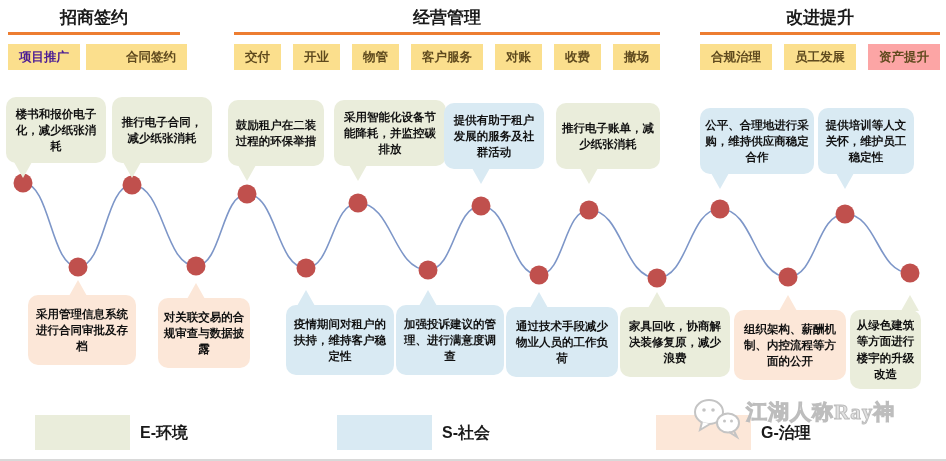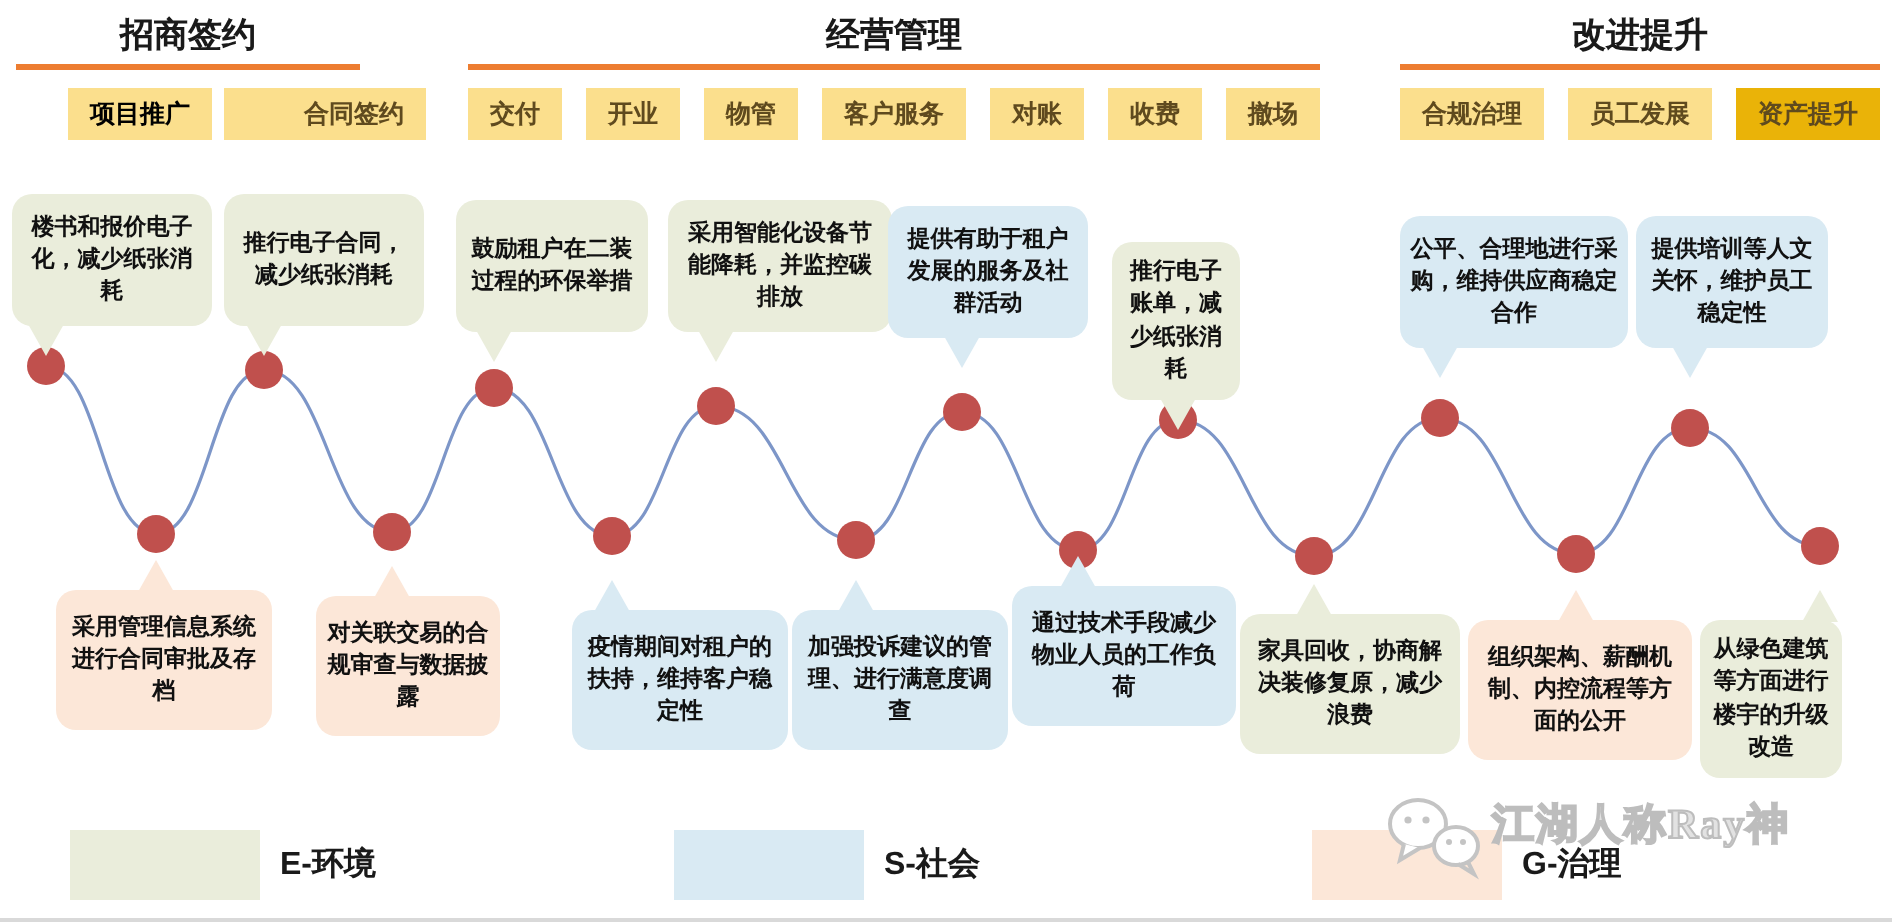--- a/index.html
+++ b/index.html
@@ -30,21 +30,21 @@
 </style>
 </head>
 <body>
 
 <div id="canvas">
   <div id="phases">
       <div class="phase" style="left: 8px; width: 172px;">
         <div class="phase-title">招商签约</div>
         <div class="phase-underline" style="background: rgb(237, 125, 49);"></div>
         <div class="tabs">
-          <span class="tab" style="background: rgb(251, 223, 141); color: #000000; margin-left: 26px;">项目推广</span>
+          <span class="tab" style="background: rgb(251, 223, 141); color: #4c1d95;">项目推广</span>
           <span class="tab" style="background: rgb(251, 223, 141); color: rgb(95, 74, 30); padding-left: 40px;">合同签约</span>
         </div>
       </div>
       <div class="phase" style="left: 234px; width: 426px;">
         <div class="phase-title">经营管理</div>
         <div class="phase-underline" style="background: rgb(237, 125, 49);"></div>
         <div class="tabs">
           <span class="tab" style="background: rgb(251, 223, 141); color: rgb(95, 74, 30);">交付</span>
           <span class="tab" style="background: rgb(251, 223, 141); color: rgb(95, 74, 30);">开业</span>
           <span class="tab" style="background: rgb(251, 223, 141); color: rgb(95, 74, 30);">物管</span>
@@ -53,21 +53,21 @@
           <span class="tab" style="background: rgb(251, 223, 141); color: rgb(95, 74, 30);">收费</span>
           <span class="tab" style="background: rgb(251, 223, 141); color: rgb(95, 74, 30);">撤场</span>
         </div>
       </div>
       <div class="phase" style="left: 700px; width: 240px;">
         <div class="phase-title">改进提升</div>
         <div class="phase-underline" style="background: rgb(237, 125, 49);"></div>
         <div class="tabs">
           <span class="tab" style="background: rgb(251, 223, 141); color: rgb(95, 74, 30);">合规治理</span>
           <span class="tab" style="background: rgb(251, 223, 141); color: rgb(95, 74, 30);">员工发展</span>
-          <span class="tab" style="background: #eab308; color: rgb(95, 74, 30); text-align: right;">资产提升</span>
+          <span class="tab" style="background: #fca5a5; color: rgb(95, 74, 30); text-align: right;">资产提升</span>
         </div>
       </div>
     </div>
   <svg id="wave" width="946" height="461" viewBox="0 0 946 461">
       <path d="M 23 183 C 50.5 183 50.5 267 78 267 C 105 267 105 185 132 185 C 164 185 164 266 196 266 C 221.5 266 221.5 194 247 194 C 276.5 194 276.5 268 306 268 C 332 268 332 203 358 203 C 393 203 393 270 428 270 C 454.5 270 454.5 206 481 206 C 510 206 510 275 539 275 C 564 275 564 210 589 210 C 623 210 623 278 657 278 C 688.5 278 688.5 209 720 209 C 754 209 754 277 788 277 C 816.5 277 816.5 214 845 214 C 877.5 214 877.5 273 910 273" fill="none" stroke="#7D96C8" stroke-width="1.6"></path>
       <circle cx="23" cy="183" r="9.5" fill="#C0504D"></circle>
       <circle cx="78" cy="267" r="9.5" fill="#C0504D"></circle>
       <circle cx="132" cy="185" r="9.5" fill="#C0504D"></circle>
       <circle cx="196" cy="266" r="9.5" fill="#C0504D"></circle>
       <circle cx="247" cy="194" r="9.5" fill="#C0504D"></circle>
@@ -97,21 +97,21 @@
         <span class="tail" style="left: 10px; border-top-color: rgb(234, 237, 219);"></span>
       </div>
       <div class="callout top" style="left: 334px; top: 100px; width: 112px; background: rgb(234, 237, 219);">
         <span>采用智能化设备节能降耗，并监控碳排放</span>
         <span class="tail" style="left: 15px; border-top-color: rgb(234, 237, 219);"></span>
       </div>
       <div class="callout top" style="left: 444px; top: 103px; width: 100px; background: rgb(217, 234, 243);">
         <span>提供有助于租户发展的服务及社群活动</span>
         <span class="tail" style="left: 28px; border-top-color: rgb(217, 234, 243);"></span>
       </div>
-      <div class="callout top" style="left: 556px; top: 121px; width: 64px; background: rgb(234, 237, 219);">
+      <div class="callout top" style="left: 556px; top: 103px; width: 104px; background: rgb(234, 237, 219);">
         <span>推行电子账单，减少纸张消耗</span>
         <span class="tail" style="left: 24px; border-top-color: rgb(234, 237, 219);"></span>
       </div>
       <div class="callout top" style="left: 700px; top: 108px; width: 114px; background: rgb(217, 234, 243);">
         <span>公平、合理地进行采购，维持供应商稳定合作</span>
         <span class="tail" style="left: 11px; border-top-color: rgb(217, 234, 243);"></span>
       </div>
       <div class="callout top" style="left: 818px; top: 108px; width: 96px; background: rgb(217, 234, 243); justify-content: center;">
         <span>提供培训等人文关怀，维护员工稳定性</span>
         <span class="tail" style="left: 18px; border-top-color: rgb(217, 234, 243);"></span>
@@ -125,21 +125,21 @@
         <span class="tail" style="left: 29px; border-bottom-color: rgb(252, 231, 216);"></span>
       </div>
       <div class="callout bottom" style="left: 286px; top: 305px; width: 108px; background: rgb(217, 234, 243);">
         <span>疫情期间对租户的扶持，维持客户稳定性</span>
         <span class="tail" style="left: 11px; border-bottom-color: rgb(217, 234, 243);"></span>
       </div>
       <div class="callout bottom" style="left: 396px; top: 305px; width: 108px; background: rgb(217, 234, 243);">
         <span>加强投诉建议的管理、进行满意度调查</span>
         <span class="tail" style="left: 23px; border-bottom-color: rgb(217, 234, 243);"></span>
       </div>
-      <div class="callout bottom" style="left: 506px; top: 293px; width: 112px; background: rgb(217, 234, 243);">
+      <div class="callout bottom" style="left: 506px; top: 307px; width: 112px; background: rgb(217, 234, 243);">
         <span>通过技术手段减少物业人员的工作负荷</span>
         <span class="tail" style="left: 24px; border-bottom-color: rgb(217, 234, 243);"></span>
       </div>
       <div class="callout bottom" style="left: 620px; top: 307px; width: 110px; background: rgb(234, 237, 219);">
         <span>家具回收，协商解决装修复原，减少浪费</span>
         <span class="tail" style="left: 28px; border-bottom-color: rgb(234, 237, 219);"></span>
       </div>
       <div class="callout bottom" style="left: 734px; top: 310px; width: 112px; background: rgb(252, 231, 216);">
         <span>组织架构、薪酬机制、内控流程等方面的公开</span>
         <span class="tail" style="left: 45px; border-bottom-color: rgb(252, 231, 216);"></span>

